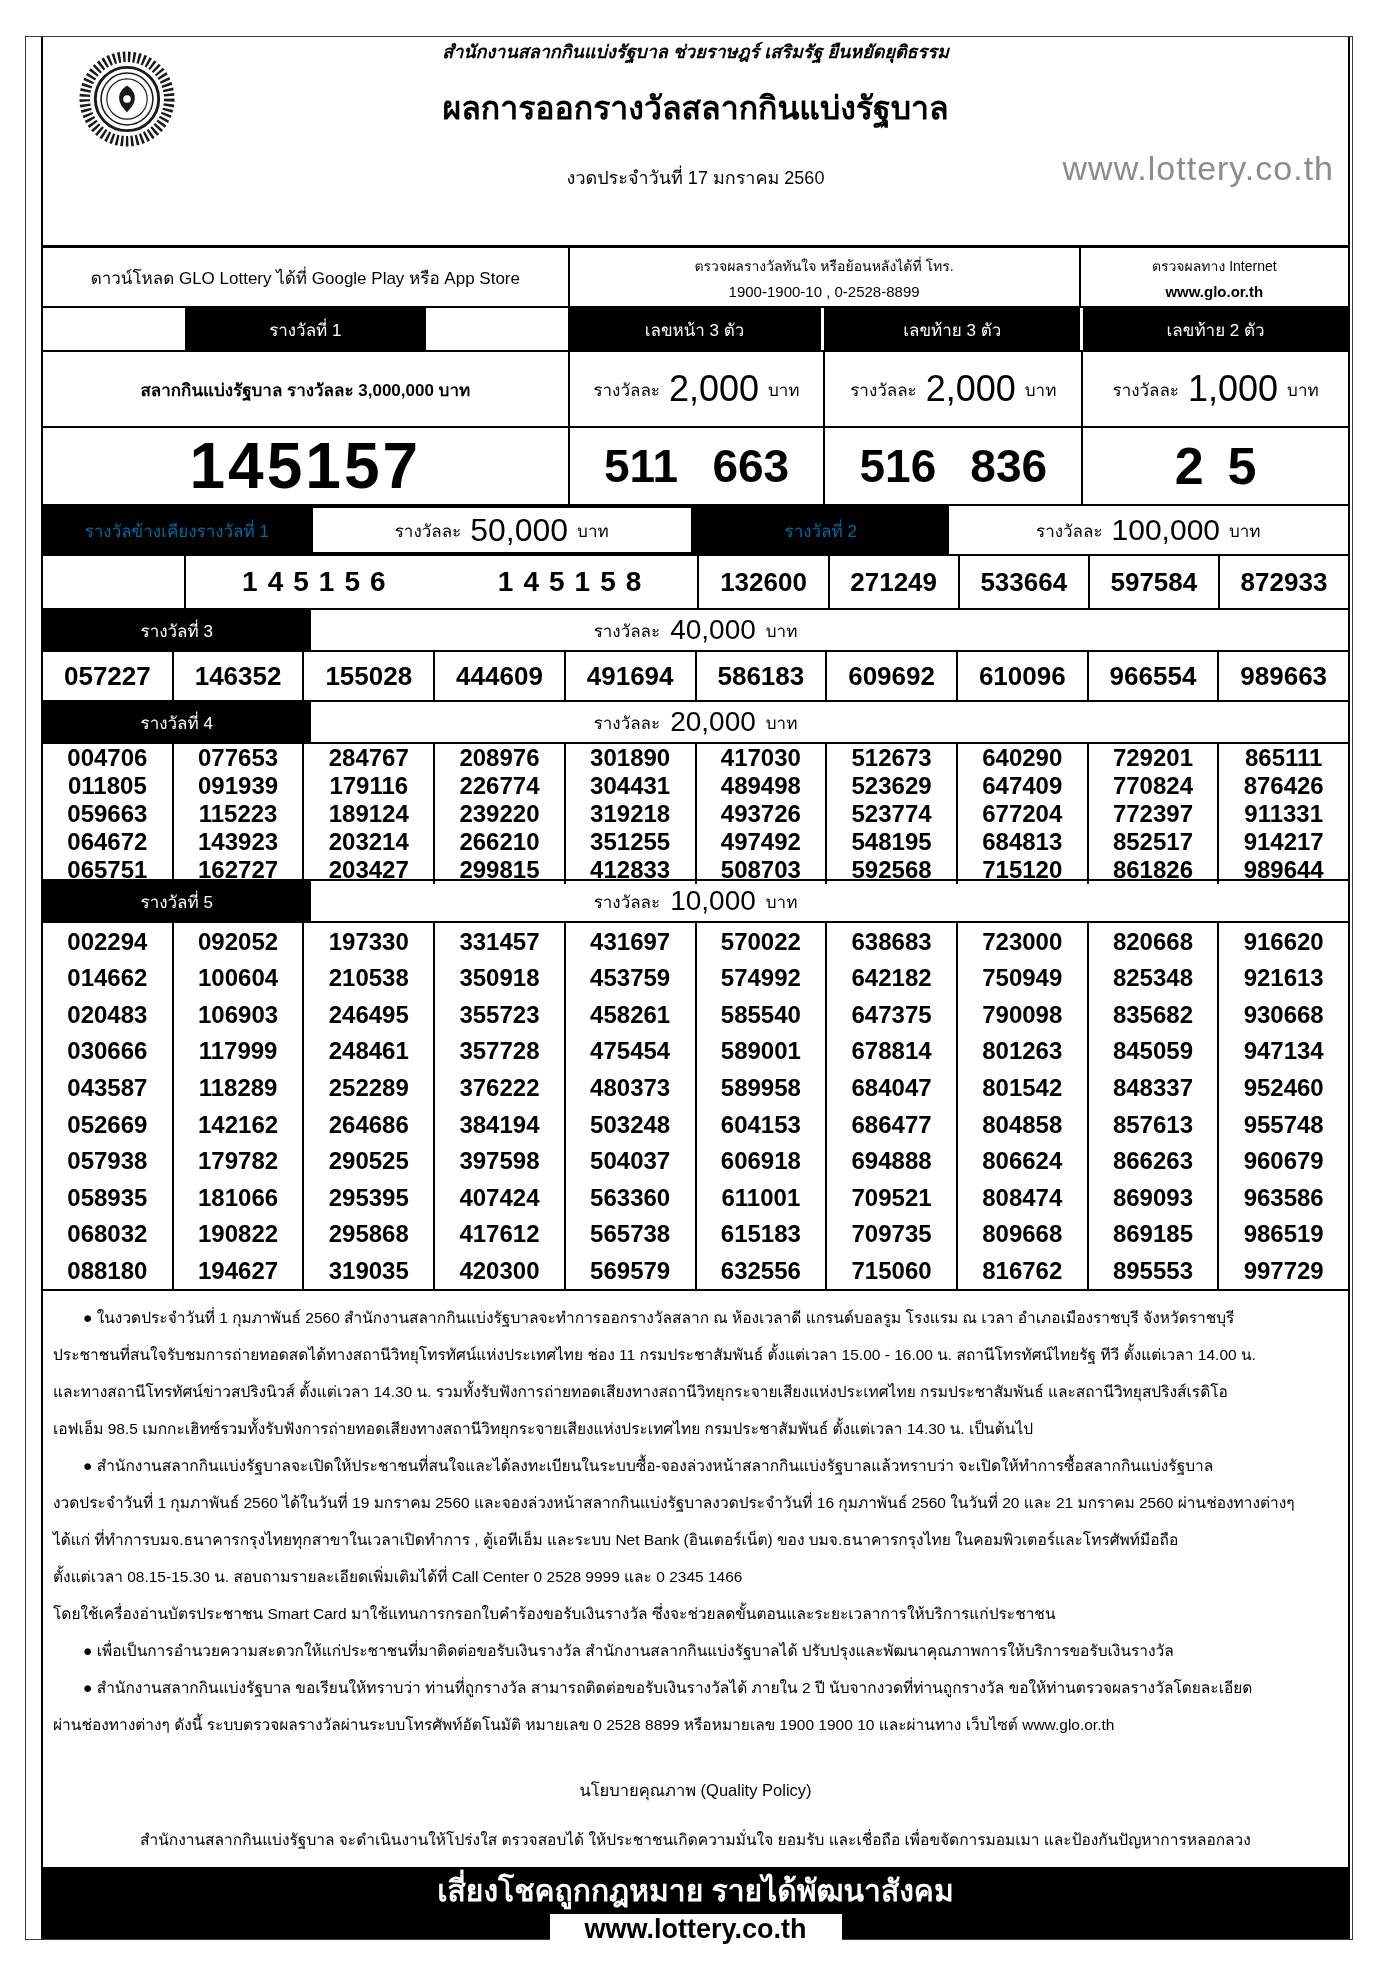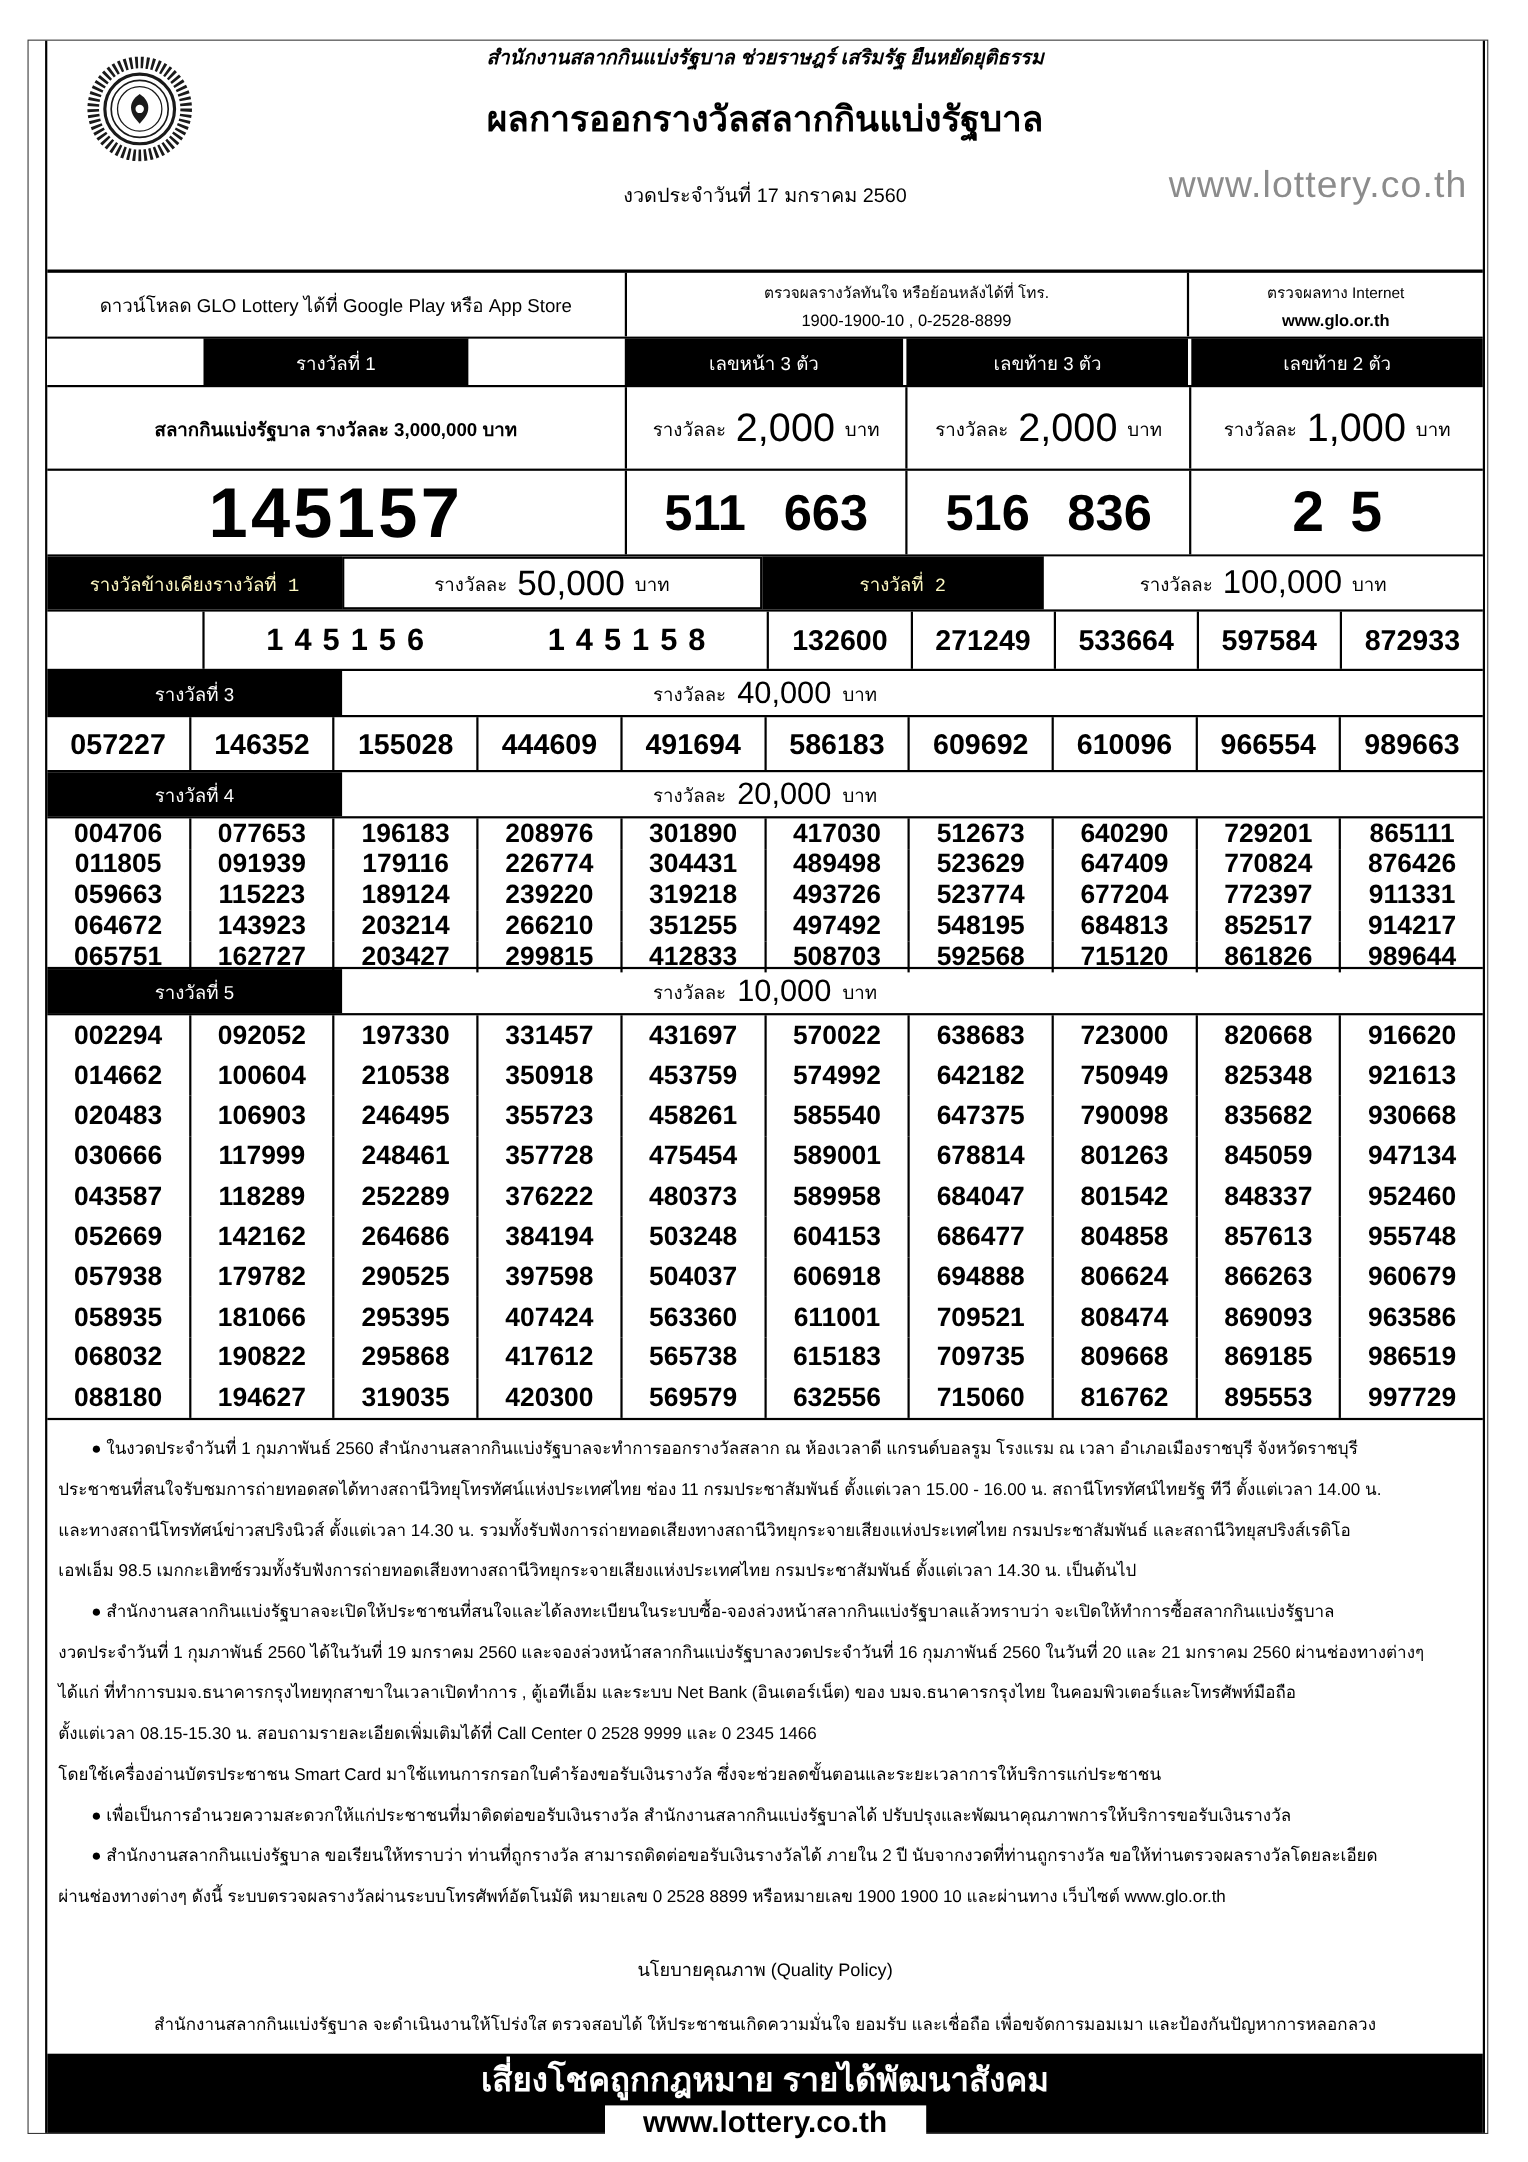--- a/index.html
+++ b/index.html
@@ -46,21 +46,21 @@
   .rowD{height:76px;}
   .num1-cell{display:flex;align-items:center;justify-content:center;}
   .num1{font-size:64px;font-weight:bold;letter-spacing:3px;}
   .num3-cell{display:flex;align-items:center;justify-content:space-evenly;}
   .num3-cell span{font-size:46px;font-weight:bold;}
   .num2-cell{display:flex;align-items:center;justify-content:center;}
   .num2{font-size:52px;font-weight:bold;letter-spacing:24px;margin-left:24px;}
 
   .rowE{height:48px;}
   .segA{width:20.5%;}.segB{width:29.3%;}.segC{width:19.6%;}.segD{flex:1;}
-  .black-flat{background:#000;color:#fef9c3;display:flex;align-items:center;justify-content:center;font-size:17px;font-family:Liberation Mono, monospace;}
+  .black-flat{background:#000;color:#0369a1;display:flex;align-items:center;justify-content:center;font-size:17px;}
   .amt-seg{display:flex;align-items:center;justify-content:center;font-size:17px;background:#fff;}
   .segB{border:2px solid #000;box-sizing:border-box;}
   .amt-50{font-size:32px;margin:0 9px;}
   .amt-100{font-size:30px;margin:0 9px;}
 
   .rowF{height:52px;}
   .fEmpty{width:10.8%;border-right:2px solid #000;}
   .fSide{width:39.2%;border-right:2px solid #000;display:flex;align-items:center;justify-content:space-around;}
   .side-num{font-size:28px;font-weight:bold;letter-spacing:10px;margin-left:10px;}
   .fP2{flex:1;}
@@ -250,21 +250,21 @@
           <div class="hdr-amt">
             <span>รางวัลละ</span>
             <span class="amt-mid">20,000</span>
             <span>บาท</span>
           </div>
         </div>
         <div class="p4-grid">
             <div class="grid-row">
               <div class="grid-cell">004706</div>
               <div class="grid-cell">077653</div>
-              <div class="grid-cell">196183</div>
+              <div class="grid-cell">284767</div>
               <div class="grid-cell">208976</div>
               <div class="grid-cell">301890</div>
               <div class="grid-cell">417030</div>
               <div class="grid-cell">512673</div>
               <div class="grid-cell">640290</div>
               <div class="grid-cell">729201</div>
               <div class="grid-cell">865111</div>
             </div>
             <div class="grid-row">
               <div class="grid-cell">011805</div>

